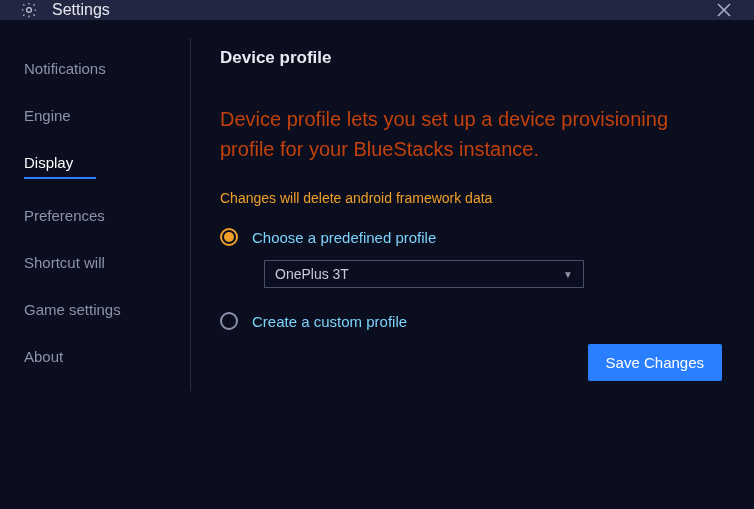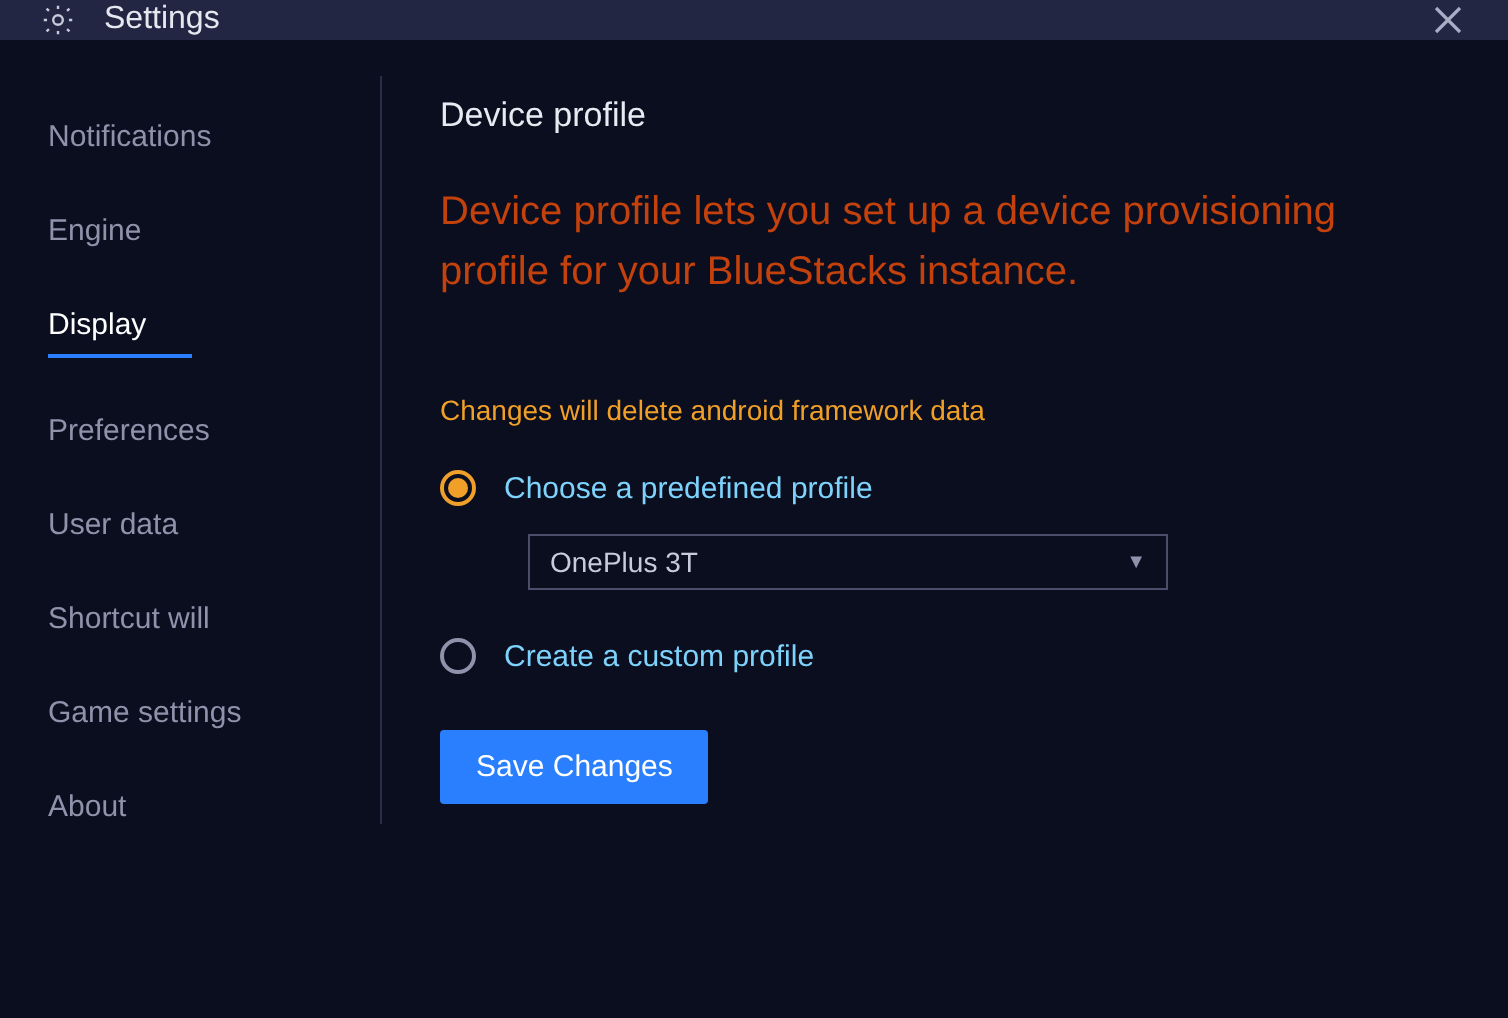--- a/index.html
+++ b/index.html
@@ -10,32 +10,32 @@
   .titlebar .title { font-size: 16px; font-weight: 400; }
   .titlebar .close { margin-left: auto; color: #a9adc6; cursor: pointer; width:20px; height:20px; display:flex; align-items:center; justify-content:center; }
   .body { flex: 1; display: flex; background: #0b0e1e; position: relative; }
   .sidebar { width: 190px; padding-top: 28px; display:flex; flex-direction:column; }
   .sidebar-item { color: #8e92ab; font-size: 15px; padding: 10px 0 10px 24px; cursor: pointer; line-height: 1.4; margin-bottom: 6px; }
   .sidebar-item.active { color: #ffffff; }
   .sidebar-item.active .underline { display:block; }
   .underline { display:none; height:2px; background:#2a7fff; width:72px; margin-top:4px; margin-left:0; }
   .divider { position:absolute; left:190px; top:18px; bottom:18px; width:1px; background:#2a2d45; }
   .main { flex:1; padding: 28px 28px 0 30px; color:#c7cadb; display:flex; flex-direction:column; position:relative; }
-  .section-title { color:#e8eaf2; font-size:17px; font-weight:400; margin-bottom:23px; }
+  .section-title { color:#e8eaf2; font-size:17px; font-weight:700; margin-bottom:36px; }
   .desc { color:#c2410c; font-size:20px; line-height:1.5; max-width:470px; margin-bottom:26px; }
-  .warn { color:#f0a028; font-size:14px; margin-bottom:22px;margin-top:20px; }
+  .warn { color:#f0a028; font-size:14px; margin-bottom:22px; }
   .option-row { display:flex; align-items:center; margin-bottom:14px; cursor:pointer; }
   .radio { width:18px; height:18px; border:2px solid #f0a028; border-radius:50%; margin-right:14px; display:flex; align-items:center; justify-content:center; flex-shrink:0; }
   .radio.unselected { border-color:#8e92ab; }
   .radio .dot { width:10px; height:10px; border-radius:50%; background:#f0a028; }
   .option-label { color:#7dd3fc; font-size:15px; }
   .select-wrap { margin-left:44px; margin-bottom:24px; }
   .select { width:320px; height:28px; border:1px solid #4a4e6a; background:transparent; color:#c8cbdb; font-size:14px; display:flex; align-items:center; padding:0 10px; cursor:pointer; position:relative; }
   .select .caret { margin-left:auto; color:#8e92ab; font-size:10px; }
-  .footer { margin-top:auto; display:flex; justify-content:flex-start; padding-bottom:28px; padding-right:4px; }
+  .footer { margin-top:auto; display:flex; justify-content:flex-end; padding-bottom:28px; padding-right:4px; }
   .save-btn { background:#2a7fff; color:#fff; border:none; padding:10px 18px; font-size:15px; cursor:pointer; border-radius:2px; }
   svg { display:block; }
 </style>
 </head>
 <body>
 
 <div class="window">
   <div class="titlebar">
     <span class="icon">
       <svg width="18" height="18" viewBox="0 0 24 24" fill="none" stroke="#c7cadb" stroke-width="1.6">
@@ -51,21 +51,20 @@
       </svg>
     </span>
   </div>
 
   <div class="body">
     <div class="sidebar">
       <div class="sidebar-item"><span>Notifications</span></div>
       <div class="sidebar-item"><span>Engine</span></div>
       <div class="sidebar-item active"><span>Display</span><span class="underline"></span></div>
       <div class="sidebar-item"><span>Preferences</span></div>
-      <div class="sidebar-item"><span>User data</span></div>
       <div class="sidebar-item"><span>Shortcut will</span></div>
       <div class="sidebar-item"><span>Game settings</span></div>
       <div class="sidebar-item"><span>About</span></div>
     </div>
 
     <div class="divider"></div>
 
     <div class="main">
       <div class="section-title">Device profile</div>
       <div class="desc">Device profile lets you set up a device provisioning profile for your BlueStacks instance.</div>

